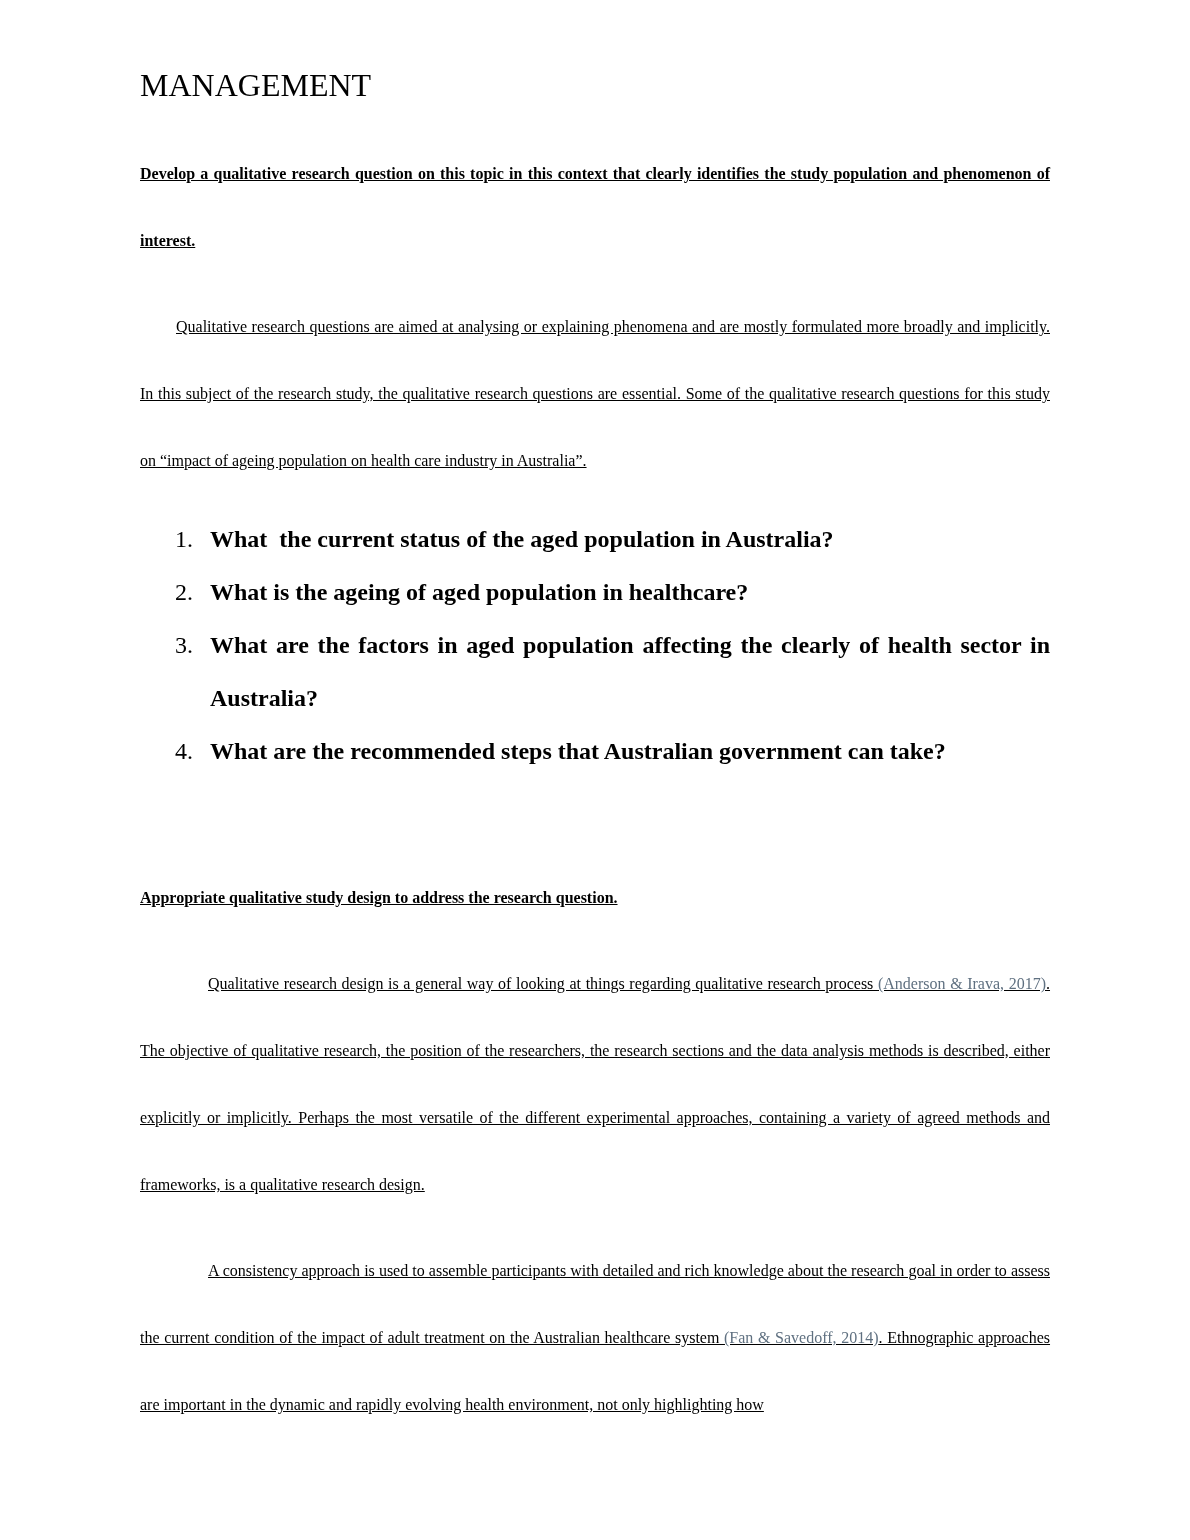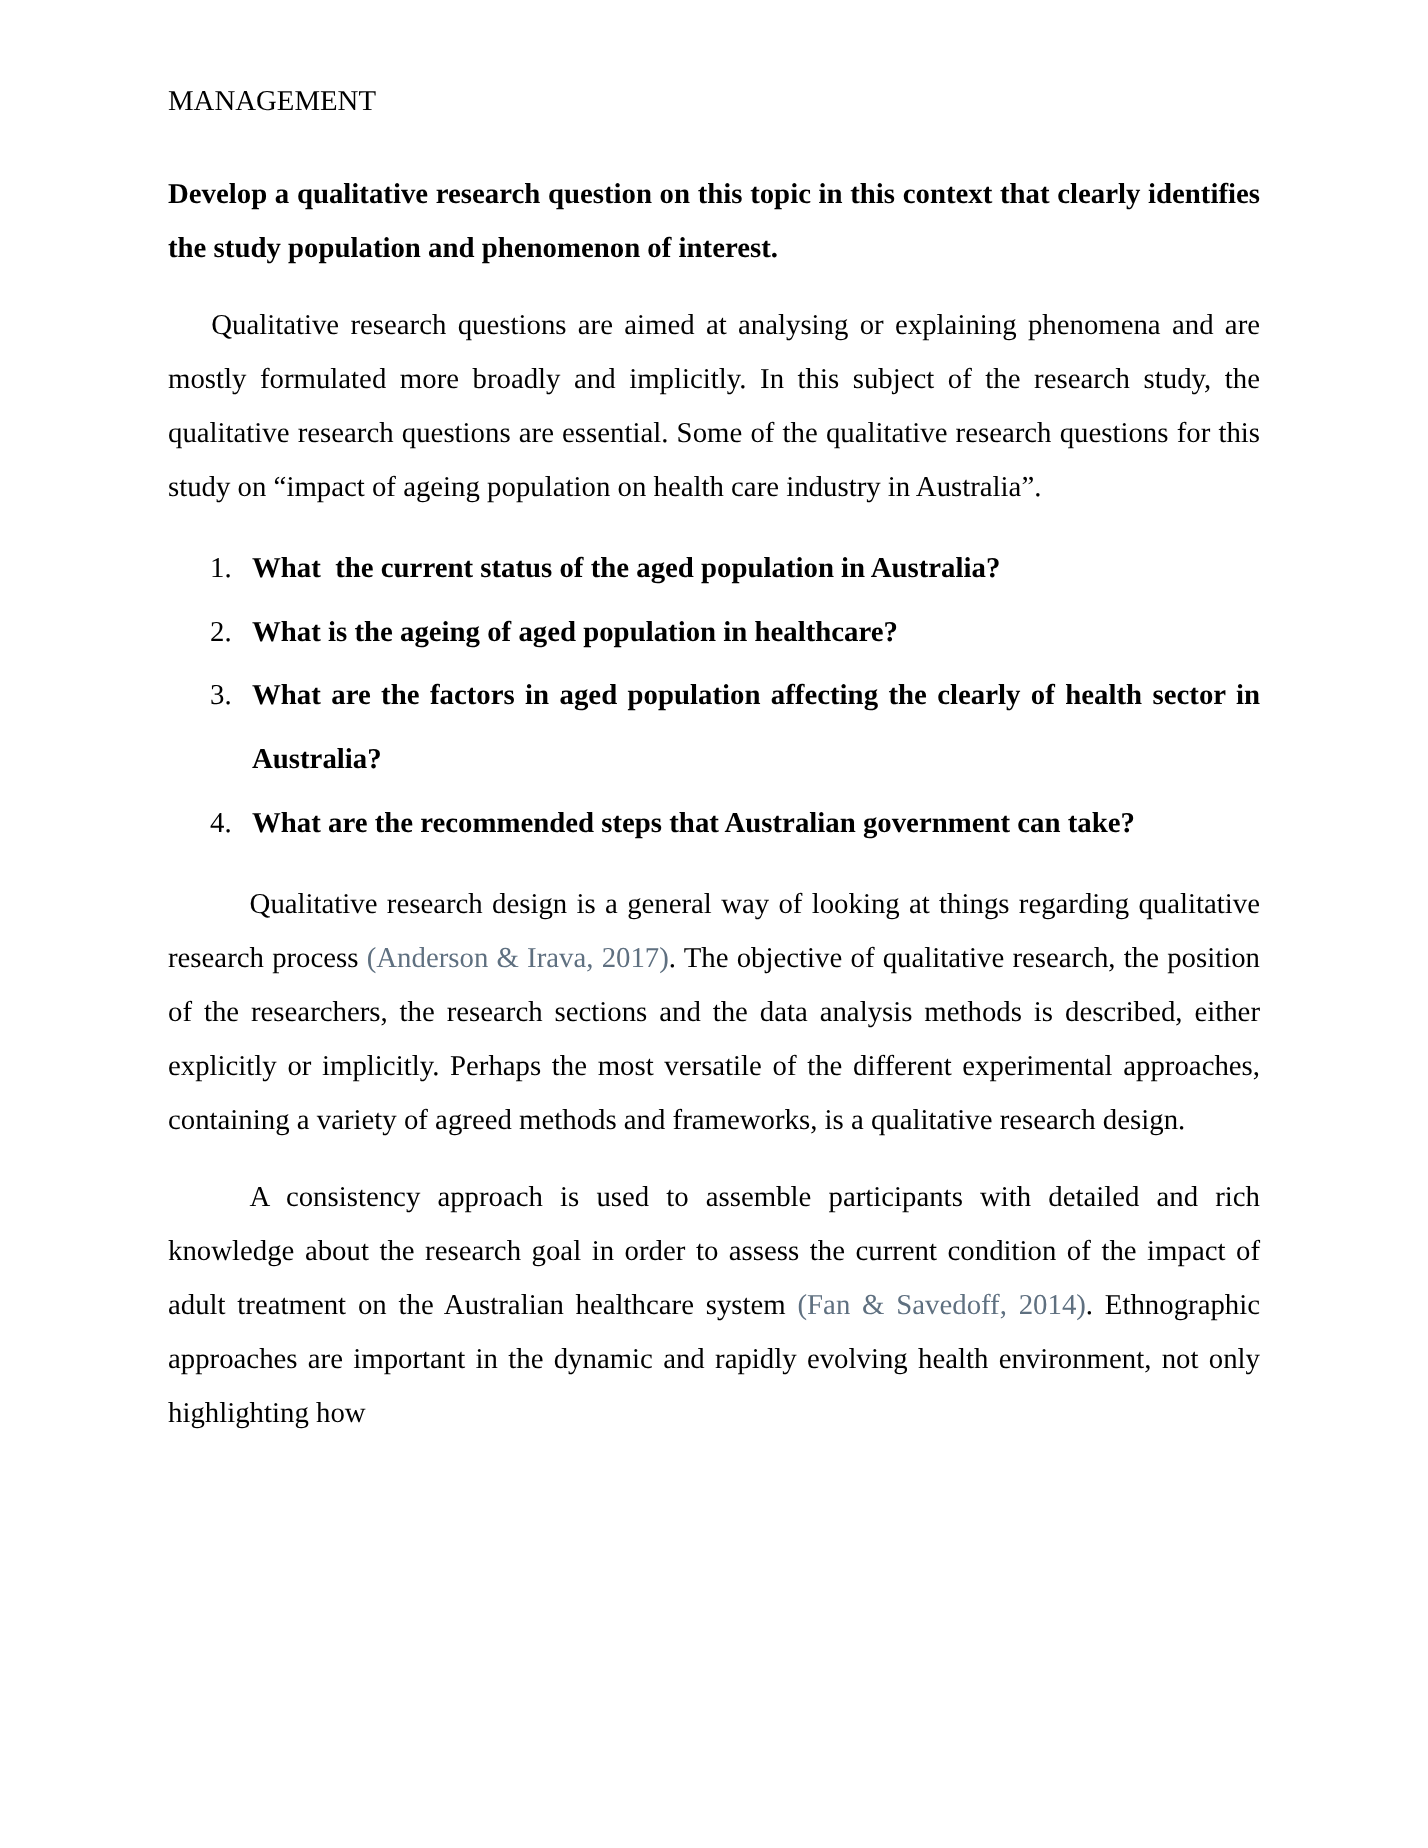--- a/index.html
+++ b/index.html
@@ -11,29 +11,30 @@
     color: #000000;
     font-family: "Liberation Serif", "DejaVu Serif", serif;
   }
   .page {
     width: 1190px;
     min-height: 1540px;
     padding: 70px 140px 40px 140px;
     background: #ffffff;
   }
   .running-head {
-    font-size: 24px;
+    font-size: 32px;
     line-height: 30px;
     margin: 0 0 40px 0;
   }
   .block {
-    font-size: 24px;
-    line-height: 45px;
+    font-size: 16px;
+    line-height: 67px;
     text-align: justify;
     margin: 0 0 19px 0;
+    text-decoration: underline;
   }
   .bold { font-weight: bold; }
   .indent-sm { text-indent: 36px; }
   .indent-lg { text-indent: 68px; }
   .heading-2 { margin-top: 86px; }
   .qlist { margin: 0 0 19px 0; }
   .qitem {
     display: flex;
     font-size: 24px;
     line-height: 53px;
@@ -73,18 +74,19 @@
     <div class="qitem">
       <span class="qnum">3.</span>
       <span class="qtext">What are the factors in aged population affecting the clearly of health sector in Australia?</span>
     </div>
     <div class="qitem">
       <span class="qnum">4.</span>
       <span class="qtext">What are the recommended steps that Australian government can take?</span>
     </div>
   </div>
 
+  <p class="block bold heading-2">Appropriate qualitative study design to address the research question.</p>
 
   <p class="block indent-lg"><span>Qualitative research design is a general way of looking at things regarding qualitative research process </span><span class="citation">(Anderson &amp; Irava, 2017)</span><span>. The objective of qualitative research, the position of the researchers, the research sections and the data analysis methods is described, either explicitly or implicitly. Perhaps the most versatile of the different experimental approaches, containing a variety of agreed methods and frameworks, is a qualitative research design.</span></p>
 
   <p class="block indent-lg"><span>A consistency approach is used to assemble participants with detailed and rich knowledge about the research goal in order to assess the current condition of the impact of adult treatment on the Australian healthcare system </span><span class="citation">(Fan &amp; Savedoff, 2014)</span><span>. Ethnographic approaches are important in the dynamic and rapidly evolving health environment, not only highlighting how</span></p>
 
 </div>
 
 </body></html>

